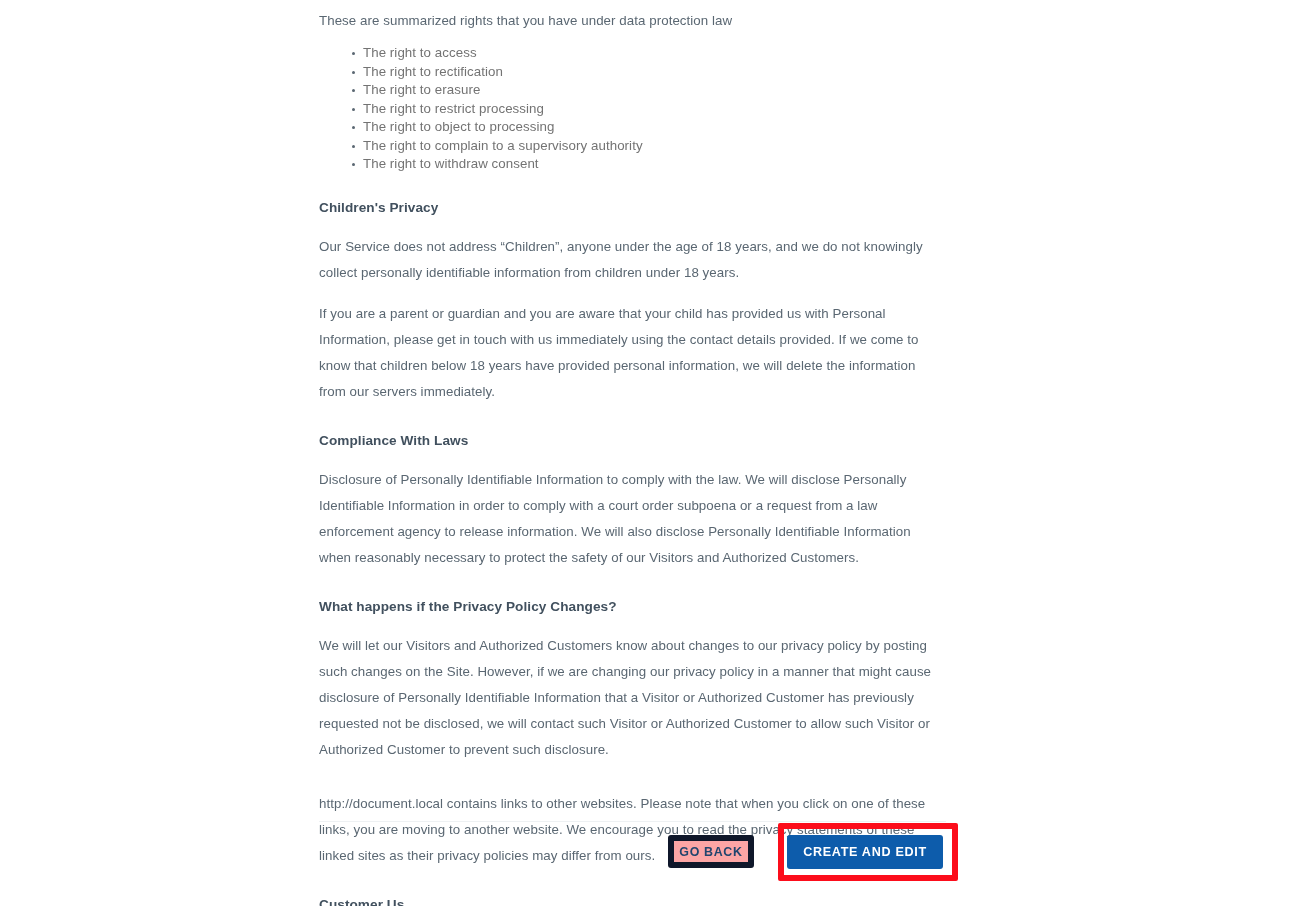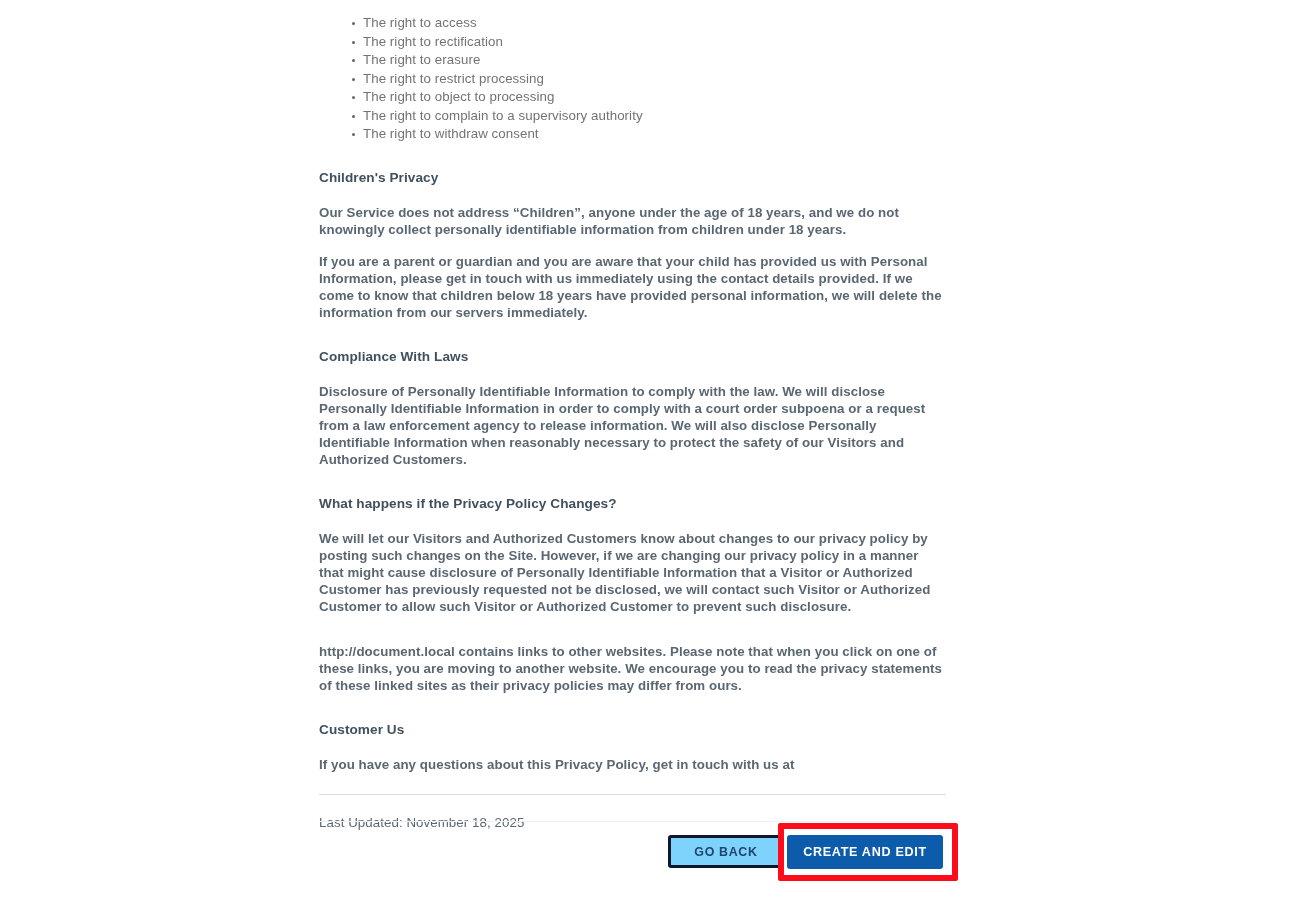--- a/index.html
+++ b/index.html
@@ -68,25 +68,24 @@
     font-size: 13.6px;
     font-weight: bold;
     color: #41505e;
     margin: 0;
     padding: 0;
     letter-spacing: 0.005em;
   }
 
   p.body-para {
     font-size: 13.3px;
-    line-height: 17px;
+    line-height: 26px;
     color: #5a6772;
     margin: 0;
     letter-spacing: 0.005em;
-    font-weight: bold;
   }
 
   .sec-children { margin-top: 26px; }
   .sec-children .body-para.first { margin-top: 19px; }
   .sec-children .body-para.second { margin-top: 15px; }
 
   .sec-compliance { margin-top: 28px; }
   .sec-compliance .body-para { margin-top: 19px; }
 
   .sec-changes { margin-top: 28px; }
@@ -130,24 +129,24 @@
     left: 319px;
     top: 830px;
     width: 627px;
     height: 48px;
   }
 
   .btn-go-back {
     position: absolute;
     left: 349px;
     top: 5px;
-    width: 116px;
+    width: 86px;
     height: 33px;
-    background: #7dd3fc;
-    border: 3px solid #0f172a;
+    background: #fca5a5;
+    border: 6px solid #0f172a;
     border-radius: 3px;
     color: #21456e;
     font-family: "Liberation Sans", sans-serif;
     font-size: 12.4px;
     font-weight: bold;
     letter-spacing: 0.055em;
     cursor: pointer;
     padding: 0;
     display: flex;
     align-items: center;
@@ -191,20 +190,21 @@
     pointer-events: none;
   }
 </style>
 </head>
 <body>
 
 <div class="page">
 
   <div class="doc-column">
 
+    <p class="intro-line">These are summarized rights that you have under data protection law</p>
 
     <ul class="rights-list">
       <li>The right to access</li>
       <li>The right to rectification</li>
       <li>The right to erasure</li>
       <li>The right to restrict processing</li>
       <li>The right to object to processing</li>
       <li>The right to complain to a supervisory authority</li>
       <li>The right to withdraw consent</li>
     </ul>

